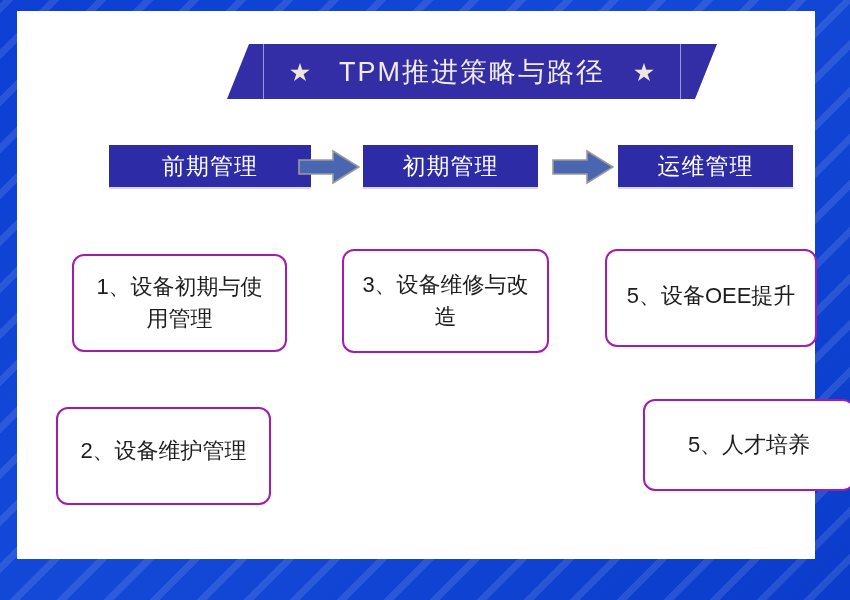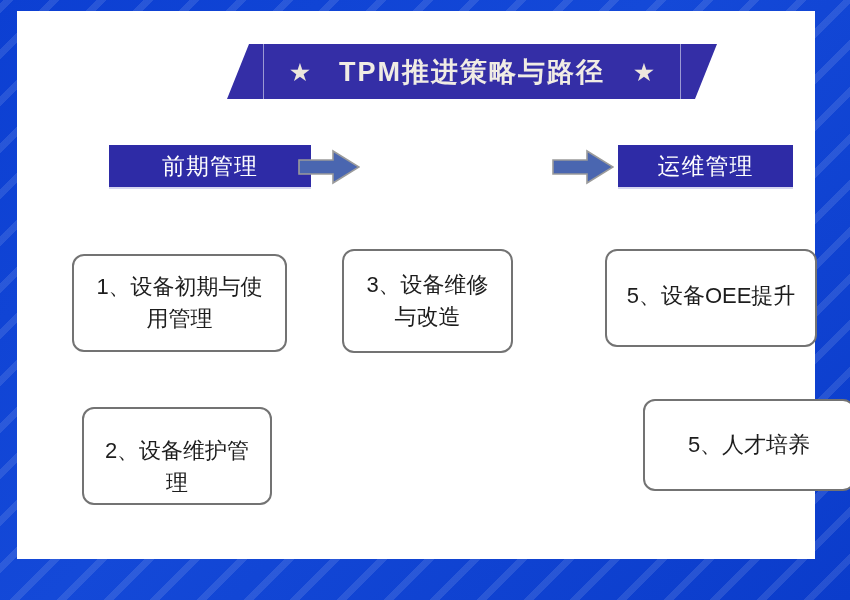--- a/index.html
+++ b/index.html
@@ -70,21 +70,21 @@
     height: 26px;
     color: #ece6dc;
     font-size: 25px;
     line-height: 26px;
     text-align: center;
   }
   #title-text {
     flex: 0 0 auto;
     color: #f0ece4;
     font-size: 27px;
-    font-weight: bold;
+    font-weight: normal;
     letter-spacing: 2px;
     white-space: nowrap;
     padding: 0 26px;
   }
 
   
   .stage-bar {
     position: absolute;
     height: 42px;
     background: #2e2ba6;
@@ -107,58 +107,59 @@
     width: 62px;
     height: 36px;
   }
   #stage-arrow-0 { left: 281px; }
   #stage-arrow-1 { left: 535px; }
   .stage-arrow svg { display: block; width: 62px; height: 36px; }
 
   
   .card {
     position: absolute;
-    border: 2px solid #737373;
+    border: 2px solid #a21caf;
     border-radius: 12px;
     background: #ffffff;
     box-sizing: border-box;
     display: flex;
     align-items: center;
     justify-content: center;
     text-align: center;
     color: #1d1d1d;
     font-size: 22px;
     line-height: 1.45;
     padding: 0 14px;
   }
   .card .card-text { display: block; }
 
   #card-0 { left: 55px;  top: 243px; width: 215px; height: 98px; }
-  #card-1 { left: 65px;  top: 396px; width: 190px; height: 98px;
+  #card-1 { left: 39px;  top: 396px; width: 215px; height: 98px;
             align-items: flex-start; padding-top: 26px; }
-  #card-2 { left: 325px; top: 238px; width: 171px; height: 104px; }
+  #card-2 { left: 325px; top: 238px; width: 207px; height: 104px; }
   #card-3 { left: 588px; top: 238px; width: 212px; height: 98px;
             align-items: flex-start; padding-top: 29px; }
   #card-4 { left: 588px; top: 388px; width: 212px; height: 92px; margin-left: 38px; }
 </style>
 </head>
 <body>
 
 <div id="slide">
   <div id="canvas">
 
     <div id="title-banner">
       <div class="band-line left"></div>
       <div class="band-line right"></div>
       <span class="title-star">★</span>
       <span id="title-text">TPM推进策略与路径</span>
       <span class="title-star">★</span>
     </div>
 
     <div id="stage-bar-0" class="stage-bar">前期管理</div>
+    <div id="stage-bar-1" class="stage-bar">初期管理</div>
     <div id="stage-bar-2" class="stage-bar">运维管理</div>
 
     <div id="stage-arrow-0" class="stage-arrow">
       <svg viewBox="0 0 62 36" xmlns="http://www.w3.org/2000/svg">
         <polygon points="1,11 35,11 35,2 61,18 35,34 35,25 1,25" fill="#4a66b0" stroke="#9b9b9b" stroke-width="1.6" stroke-linejoin="miter"></polygon>
       </svg>
     </div>
     <div id="stage-arrow-1" class="stage-arrow">
       <svg viewBox="0 0 62 36" xmlns="http://www.w3.org/2000/svg">
         <polygon points="1,11 35,11 35,2 61,18 35,34 35,25 1,25" fill="#4a66b0" stroke="#9b9b9b" stroke-width="1.6" stroke-linejoin="miter"></polygon>

